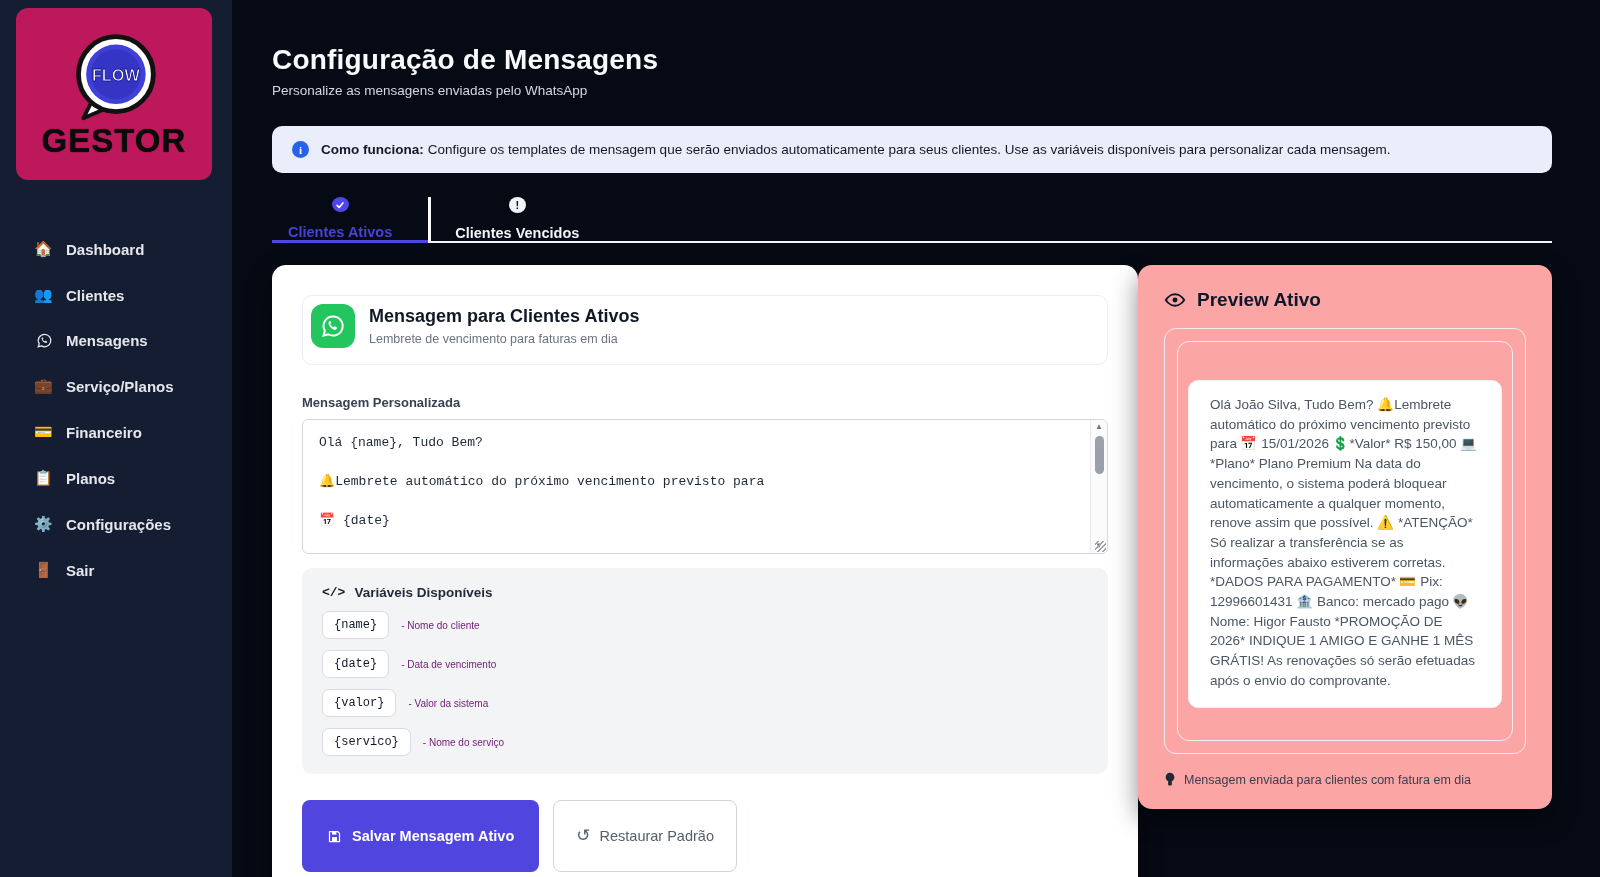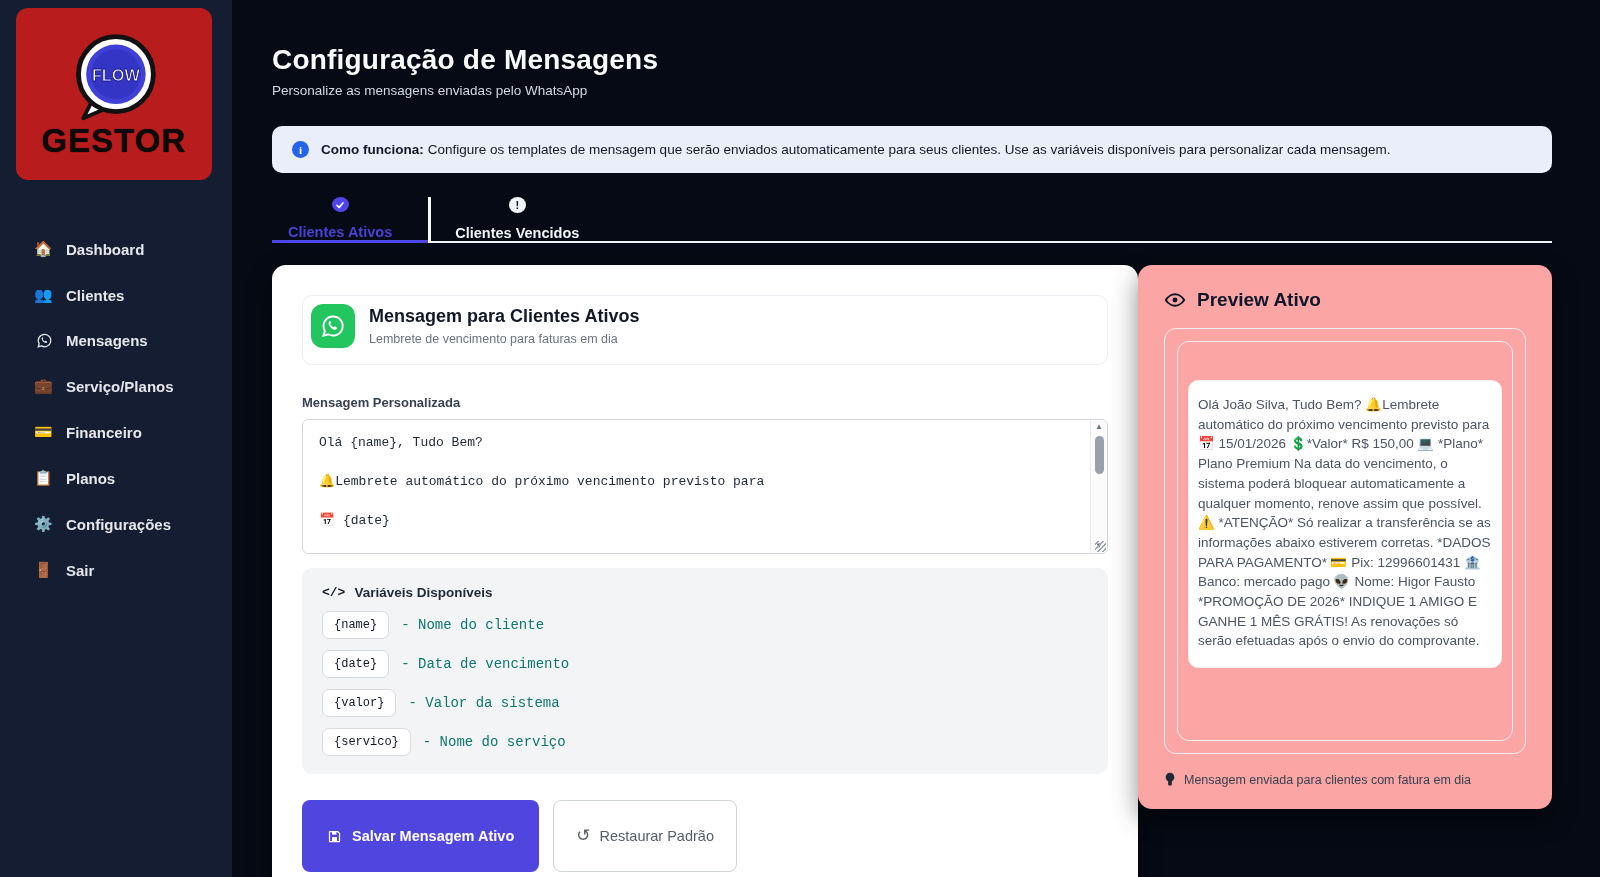--- a/index.html
+++ b/index.html
@@ -11,21 +11,21 @@
   }
   .app { display:flex; width:1600px; height:877px; }
 
   
   .sidebar {
     width:232px; min-width:232px; height:100%;
     background:#141d32;
     padding-top:8px;
   }
   .logo-card {
-    background:#b91c1c; border-radius:12px;
+    background:#be185d; border-radius:12px;
     margin:0 20px 0 16px; height:172px;
     display:flex; flex-direction:column; align-items:center; justify-content:center;
   }
   .logo-bubble { width:96px; height:96px; margin-top:2px; }
   .brand {
     font-size:33px; font-weight:900; color:#0a0a0a; letter-spacing:1px;
     margin-top:-4px; text-shadow:0 0 1px #000;
   }
   .nav { margin-top:46px; display:flex; flex-direction:column; }
   .nav-item {
@@ -115,21 +115,21 @@
   }
   .vars-title-row { display:flex; align-items:center; gap:9px; }
   .code-glyph { font-family:"Liberation Mono", monospace; font-size:13px; font-weight:700; color:#111827; }
   .vars-title { font-size:13.5px; font-weight:700; color:#1f2937; }
   .var-row { display:flex; align-items:center; gap:12px; margin-top:11px; }
   .var-chip {
     background:#fff; border:1px solid #d8dbe1; border-radius:7px;
     padding:6px 11px; font-family:"Liberation Mono", monospace; font-size:12px; color:#111827;
     cursor:pointer;
   }
-  .var-desc { font-size:14px; color:#0f766e;font-family:Liberation Mono, monospace; }
+  .var-desc { font-size:10px; color:#701a75; }
 
   .btn-row { display:flex; gap:14px; margin-top:26px; }
   .btn-primary {
     display:flex; align-items:center; gap:10px;
     background:#5145e0; color:#fff; border:none; border-radius:8px;
     padding:28px 25px; font-size:14.5px; font-weight:700; cursor:pointer;
     font-family:"Liberation Sans", sans-serif;
   }
   .btn-secondary {
     display:flex; align-items:center; gap:9px;
@@ -143,21 +143,21 @@
   .preview-card {
     flex:1; background:#fca5a5; border-radius:14px; padding:24px 26px 22px;
     color:#111827; box-shadow:0 10px 26px rgba(0,0,0,.45);
   }
   .preview-head { display:flex; align-items:center; gap:11px; }
   .preview-title { font-size:19px; font-weight:800; color:#0f172a; }
   .preview-frame1 { margin-top:17px; border:1px solid #ededf2; border-radius:12px; padding:12px; }
   .preview-frame2 { border:1px solid #ededf2; border-radius:12px; padding:12px 10px; min-height:400px; }
   .preview-bubble {
     margin-top:26px; border:1px solid #efeff3; border-radius:10px; background:#fff;
-    padding:14px 9px 16px; 
+    padding:14px 21px 16px; 
   }
   .preview-text { font-size:13.5px; line-height:1.46; color:#4b5563; }
   .preview-footer { display:flex; align-items:center; gap:8px; margin-top:18px; }
   .preview-footer-text { font-size:12.5px; color:#374151; }
 </style>
 </head>
 <body>
 
 <div class="app">
 

